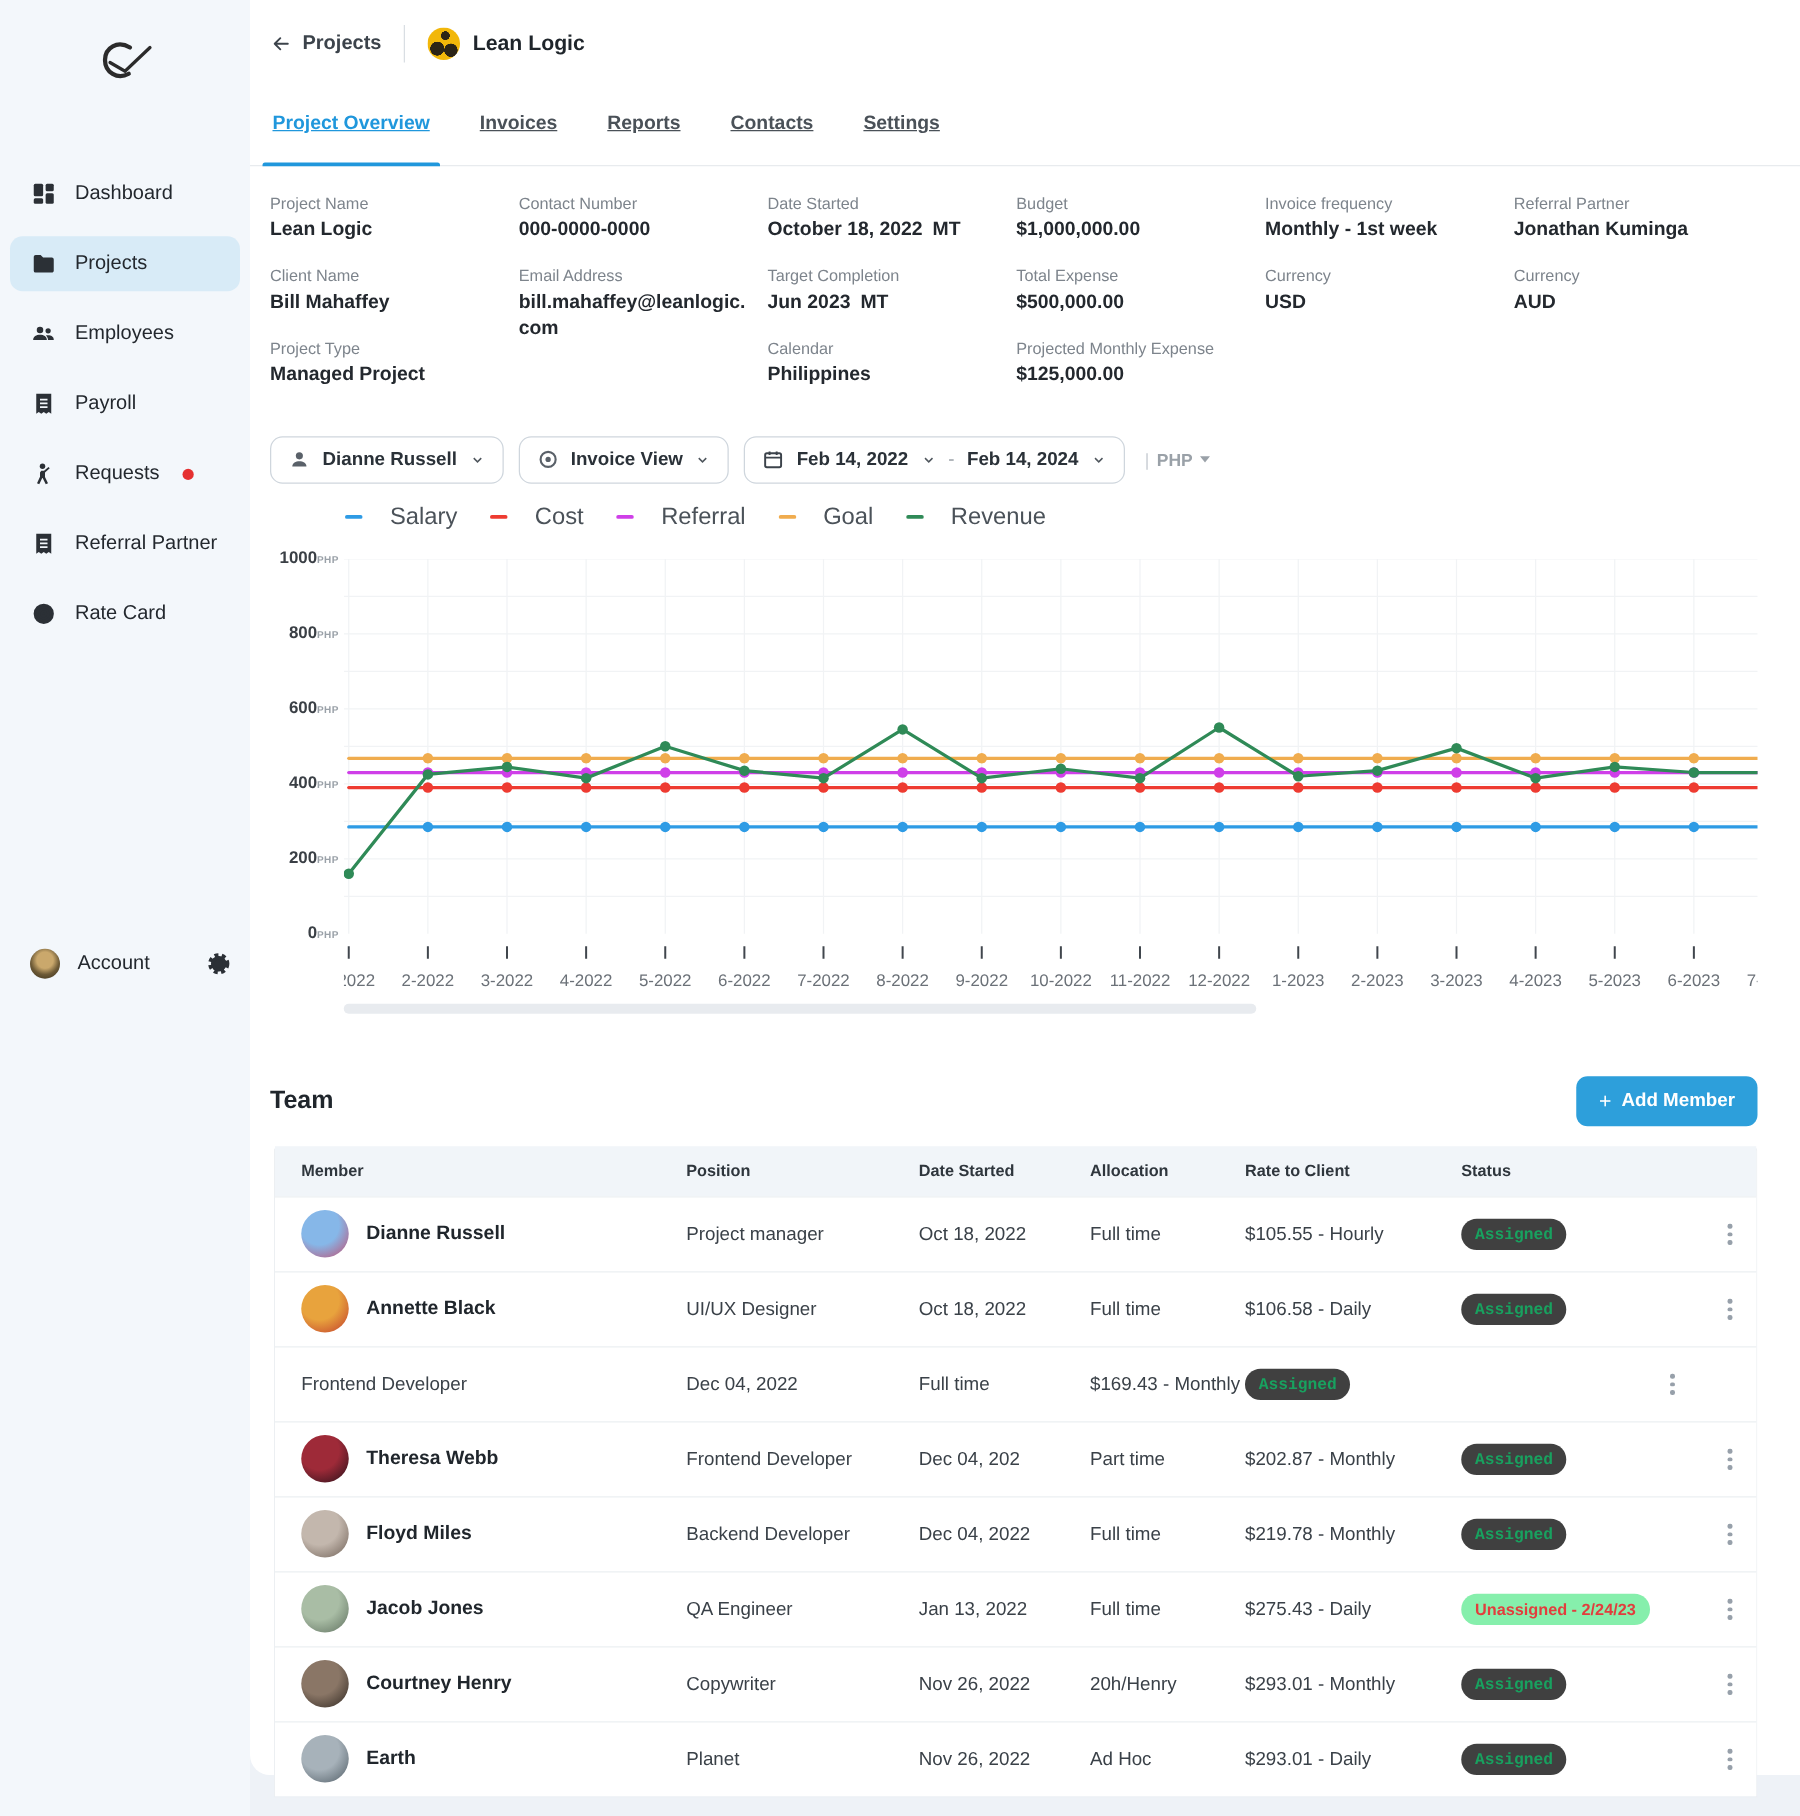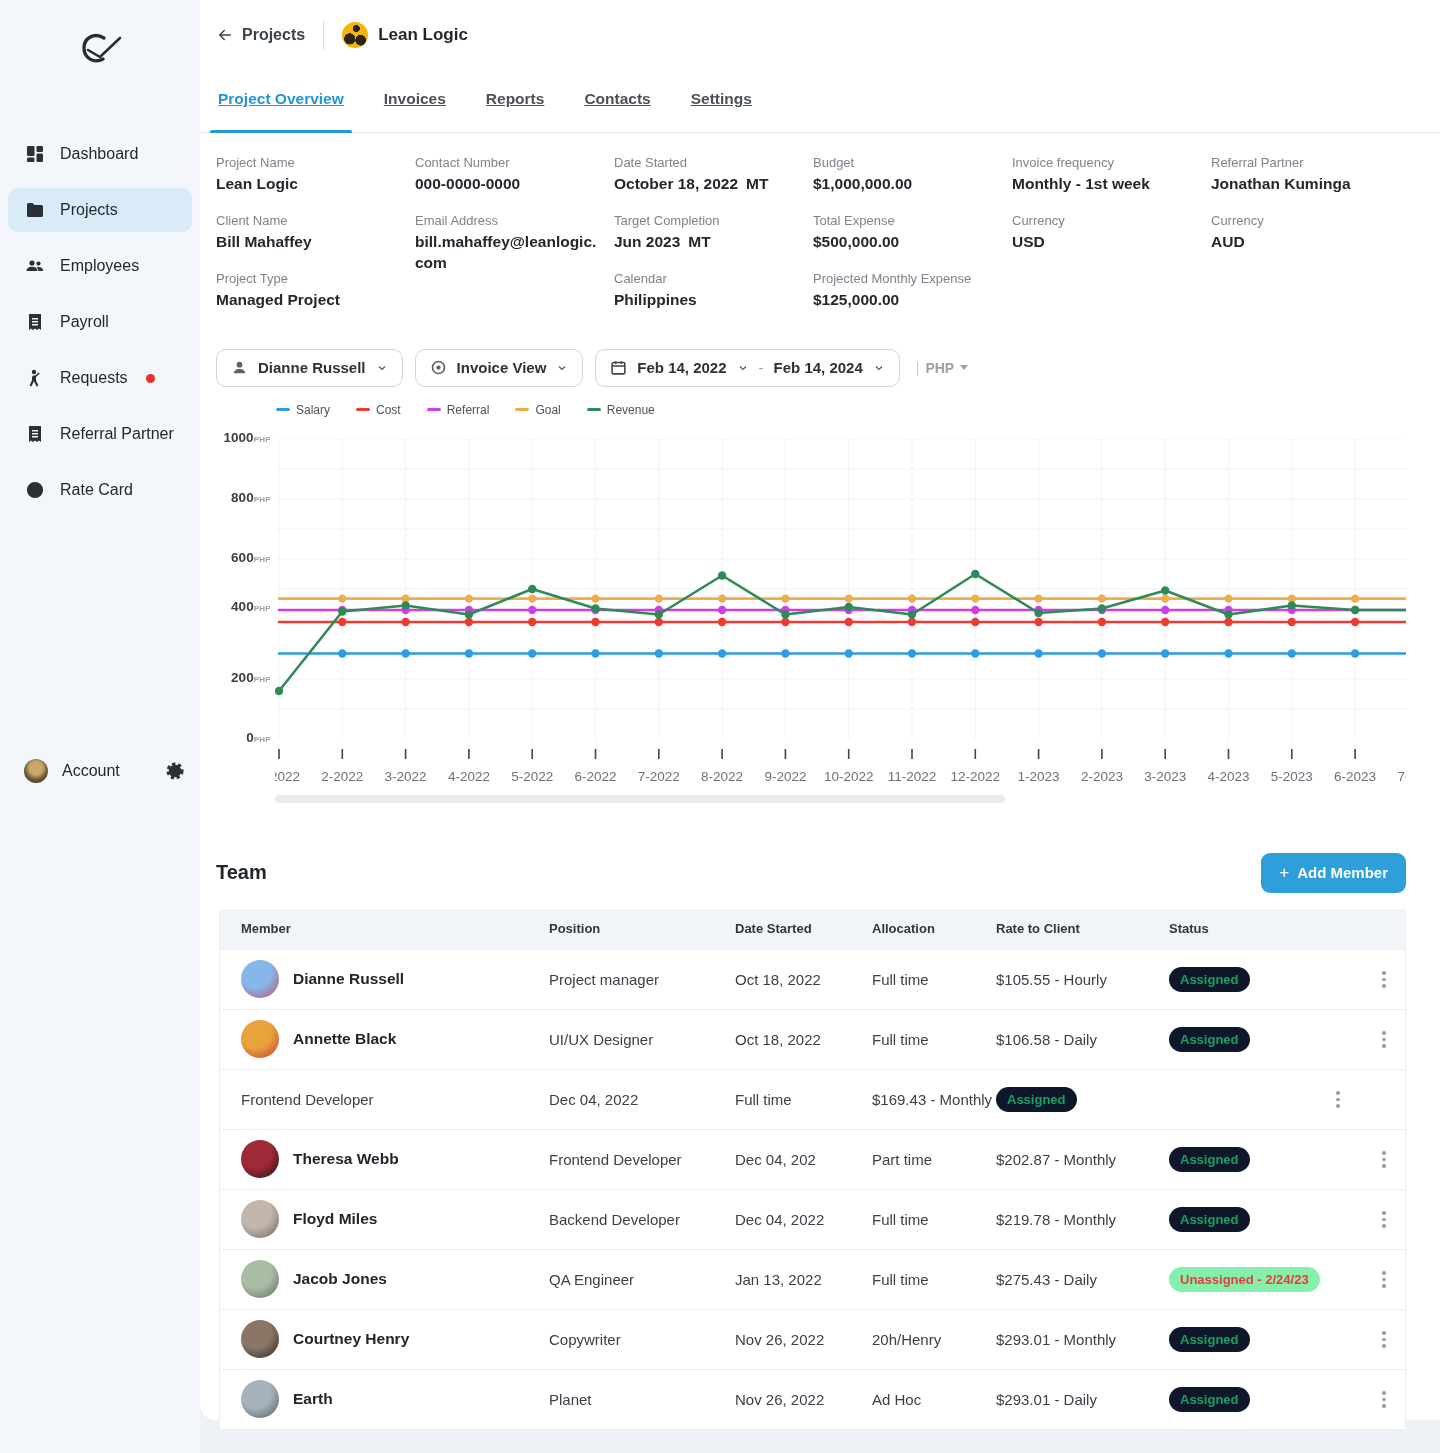--- a/index.html
+++ b/index.html
@@ -66,21 +66,21 @@
   }
   .pill svg { width:17px; height:17px; }
   .chev { width:12px !important; height:12px !important; stroke:#50575e; stroke-width:2.4; fill:none; }
   .dash-sep { color:#9aa1a8; font-weight:400; }
   .currency { display:flex; align-items:center; gap:6px; color:#9aa1a8; font-size:14px; font-weight:600; margin-left:4px; cursor:pointer; }
   .currency .bar { color:#c9ced4; font-weight:400; }
   .tri-down { width:0; height:0; border-left:4px solid transparent; border-right:4px solid transparent; border-top:5px solid #9aa1a8; }
   
   .chart-block { padding:16px 0 0 0; }
   .legend { display:flex; gap:26px; padding-left:76px; margin-bottom:8px; }
-  .legend-item { display:flex; align-items:center; gap:6px; font-size:12px; color:#4b5259; cursor:pointer; }
+  .legend-item { display:flex; align-items:center; gap:22px; font-size:19px; color:#4b5259; cursor:pointer; }
   .legend-dash { width:14px; height:3px; border-radius:2px; }
   .chart-wrap { display:flex; padding-left:16px; }
   .yaxis { position:relative; width:59px; flex:0 0 59px; height:300px; margin-top:14px; }
   .ylab { position:absolute; right:4px; white-space:nowrap; font-size:13.5px; color:#3a3f45; font-weight:600; }
   .ylab .unit { font-size:8px; color:#9aa1a8; font-weight:700; letter-spacing:.3px; }
   .plot { position:relative; width:1131px; height:352px; overflow:hidden; margin-top:14px; }
   .scrollbar-track { position:relative; height:8px; margin:4px 0 0 75px; width:1131px; }
   .scrollbar-thumb { position:absolute; left:0; top:0; height:8px; width:730px; border-radius:4px; background:#e8ebef; cursor:pointer; }
   
   .team-head { display:flex; align-items:center; justify-content:space-between; padding:50px 34px 16px 16px; }
@@ -99,21 +99,21 @@
   }
   .t-row {
     display:grid; grid-template-columns: 308px 186px 137px 124px 173px 205px 1fr;
     align-items:center; height:60px; padding-left:21px; border-top:1px solid #eceff2;
     background:#fff; font-size:15px; color:#3a4148;
   }
   .member-cell { display:flex; align-items:center; gap:14px; }
   .avatar { width:38px; height:38px; border-radius:50%; flex:0 0 38px; }
   .member-name { font-weight:700; color:#20262c; font-size:15.5px; }
   .badge { display:inline-block; padding:5px 11px; border-radius:13px; font-size:13px; font-weight:600; }
-  .badge.assigned { background:#0f172a; color:#18a15f; }
+  .badge.assigned { background:#404040; color:#18a15f;font-family:Liberation Mono, monospace; }
   .badge.unassigned { background:#86efac; color:#e23d3d; }
   .kebab { display:flex; flex-direction:column; gap:3px; width:20px; align-items:center; cursor:pointer; justify-self:end; margin-right:26px; }
   .kebab i { width:3.5px; height:3.5px; border-radius:50%; background:#97a0aa; }
 </style>
 </head>
 <body>
 
 <aside class="sidebar">
   <div class="logo-wrap">
     <svg width="52" height="44" viewBox="0 0 52 44" fill="none">
@@ -369,21 +369,21 @@
         </div>
         <div class="legend-item">
           <span class="legend-dash" style="background:#2f8a57"></span>
           <span>Revenue</span>
         </div>
       </div>
     <div class="chart-wrap">
       <div class="yaxis" id="chart-yaxis">
           <div class="ylab" style="top: 291px;"><span>0</span><span class="unit">PHP</span></div>
           <div class="ylab" style="top: 231px;"><span>200</span><span class="unit">PHP</span></div>
-          <div class="ylab" style="top: 160px;"><span>400</span><span class="unit">PHP</span></div>
+          <div class="ylab" style="top: 171px;"><span>400</span><span class="unit">PHP</span></div>
           <div class="ylab" style="top: 111px;"><span>600</span><span class="unit">PHP</span></div>
           <div class="ylab" style="top: 51px;"><span>800</span><span class="unit">PHP</span></div>
           <div class="ylab" style="top: -9px;"><span>1000</span><span class="unit">PHP</span></div>
         </div>
       <div class="plot" id="chart-plot"><svg width="1145" height="352" xmlns="http://www.w3.org/2000/svg">
             <line x1="0" y1="270" x2="1145" y2="270" stroke="#f1f3f5" stroke-width="1"></line>
             <line x1="0" y1="240" x2="1145" y2="240" stroke="#f1f3f5" stroke-width="1"></line>
             <line x1="0" y1="210" x2="1145" y2="210" stroke="#f1f3f5" stroke-width="1"></line>
             <line x1="0" y1="180" x2="1145" y2="180" stroke="#f1f3f5" stroke-width="1"></line>
             <line x1="0" y1="150" x2="1145" y2="150" stroke="#f1f3f5" stroke-width="1"></line>

